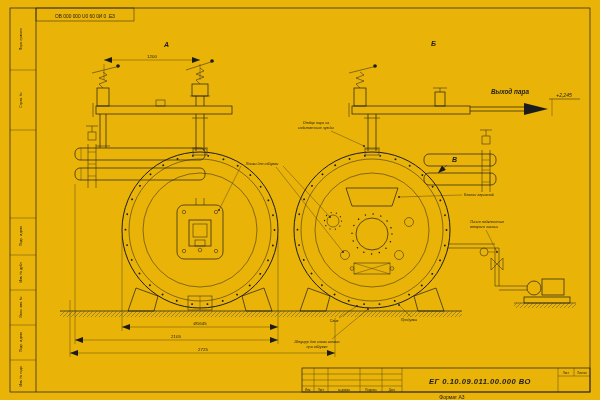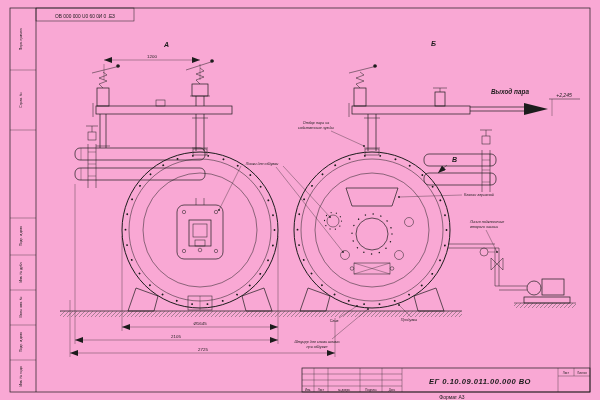--- a/index.html
+++ b/index.html
@@ -1,16 +1,16 @@
 <!DOCTYPE html>
 <html><head>
 <meta charset="utf-8">
 <style>
   html,body{margin:0;padding:0;background:#f2f2f0;}
-  #sheet{width:600px;height:400px;position:relative;background:#f9a8d4;}
+  #sheet{width:600px;height:400px;position:relative;background:#eab308;}
   svg{display:block;}
   .tx{font-family:"Liberation Sans",sans-serif;fill:#1c1c1c;}
   .it{font-style:italic;}
   .s1{stroke:#1c1c1c;stroke-width:1;fill:none;}
   .s07{stroke:#1c1c1c;stroke-width:.7;fill:none;}
   .s05{stroke:#1c1c1c;stroke-width:.5;fill:none;}
   .s035{stroke:#1c1c1c;stroke-width:.35;fill:none;}
   .fd{fill:#1c1c1c;stroke:none;}
 </style>
 </head>

